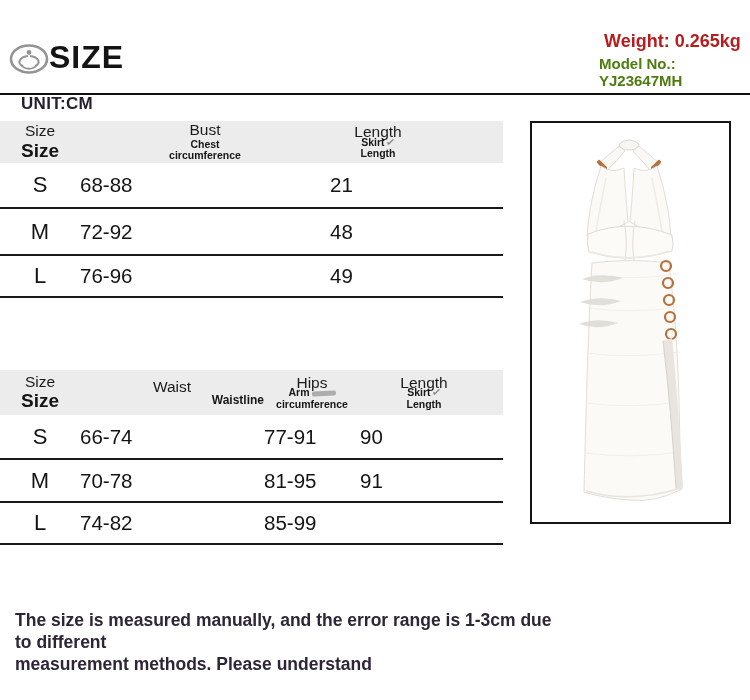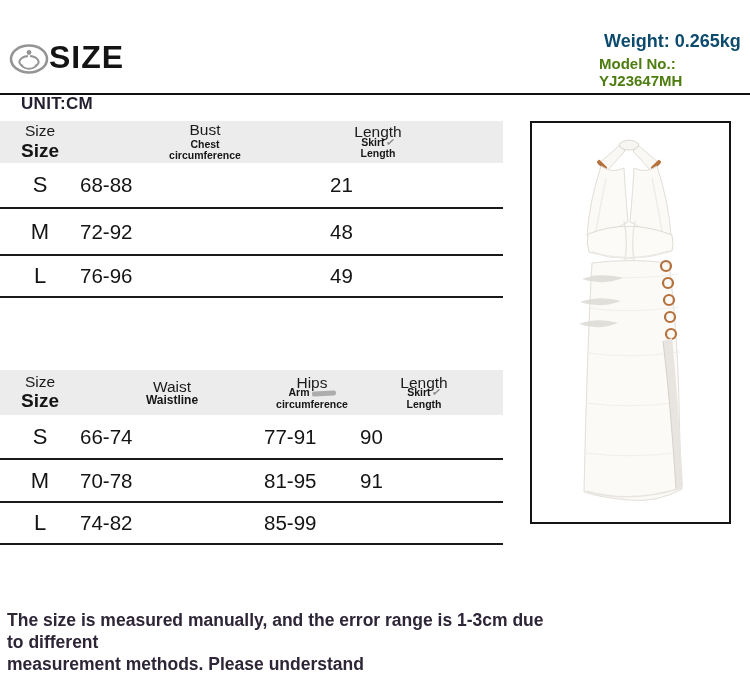--- a/index.html
+++ b/index.html
@@ -4,21 +4,21 @@
 <style>
   * { margin:0; padding:0; box-sizing:border-box; }
   html,body { width:750px; height:700px; background:#ffffff; overflow:hidden; }
   body { position:relative; font-family:"Liberation Sans", sans-serif; color:#1a1a1a; }
 
   
   .brand-row { position:absolute; left:9px; top:38px; display:flex; align-items:center; }
   .logo-icon { width:40px; height:34px; margin-top:4px; }
   .brand-text { font-size:32px; font-weight:800; letter-spacing:1px; color:#141414; line-height:34px; }
   .unit-label { position:absolute; left:21px; top:74px; font-size:17px; font-weight:700; color:#241f2e; letter-spacing:.3px;margin-top:20px; }
-  .weight-label { position:absolute; left:604px; top:31px; font-size:18px; font-weight:700; color:#0c4a6e; }
+  .weight-label { position:absolute; left:604px; top:31px; font-size:18px; font-weight:700; color:#b91c1c; }
   .model-label  { position:absolute; left:599px; top:55px; font-size:15px; font-weight:700; color:#4d7c0f; }
   .top-rule { position:absolute; left:0; top:93px; width:750px; height:2px; background:#101010; }
 
   
   .size-table { position:absolute; left:0; width:503px; }
   .size-table.t1 { top:121px; }
   .size-table.t2 { top:370px; }
   .thead { background:#ececec; display:grid; align-items:center; }
   .t1 .thead, .t1 .trow { grid-template-columns:80px 250px 96px 1fr; }
   .t2 .thead, .t2 .trow { grid-template-columns:80px 184px 96px 128px 1fr; }
@@ -34,21 +34,21 @@
   .overlap { margin-top:-4px; position:relative; }
   .check-mark { color:#8a8a8a; font-size:11px; font-weight:700; display:inline-block; transform:rotate(8deg); margin-left:1px; }
   .smudge { display:inline-block; width:24px; height:5px; background:#9d9d9d; border-radius:2px; vertical-align:middle; margin-left:2px; transform:rotate(-3deg); opacity:.8; }
   .cell-size { text-align:center; font-size:22px; font-weight:400; color:#141414; }
   .cell-num  { text-align:left; font-size:20.5px; font-weight:400; color:#141414; }
 
   
   .photo-panel { position:absolute; left:530px; top:121px; width:201px; height:403px; border:2px solid #141414; background:#ffffff; }
 
   
-  .footer-note { position:absolute; left:7px; top:609px; width:545px; font-size:17.5px; font-weight:700; color:#2e2637; line-height:22px; }
+  .footer-note { position:absolute; left:15px; top:609px; width:545px; font-size:17.5px; font-weight:700; color:#2e2637; line-height:22px; }
 </style>
 </head>
 <body>
 
 <div class="brand-row">
   <svg class="logo-icon" viewBox="0 0 40 34">
     <ellipse cx="20" cy="17" rx="18" ry="13.5" fill="none" stroke="#949494" stroke-width="2.6"></ellipse>
     <circle cx="20" cy="10.5" r="2.4" fill="#949494"></circle>
     <path d="M19 14 C 11 15, 7 21, 14 24" fill="none" stroke="#949494" stroke-width="2"></path>
     <path d="M21 14 C 29 15, 33 21, 26 24" fill="none" stroke="#949494" stroke-width="2"></path>
@@ -96,21 +96,21 @@
 </div>
 
 <div class="size-table t2">
   <div class="thead">
     <div class="hcell">
       <div class="hmain">Size</div>
       <div class="hbold-size">Size</div>
     </div>
     <div class="hcell">
       <div class="hmain">Waist</div>
-      <div class="hsub" style="font-size:12px;">Waistline</div>
+      <div class="hsub" style="font-size:12px;text-align:right;">Waistline</div>
     </div>
     <div class="hcell">
       <div class="hmain">Hips</div>
       <div class="hsub overlap"><span>Arm</span><span class="smudge"></span></div>
       <div class="hsub">circumference</div>
     </div>
     <div class="hcell">
       <div class="hmain">Length</div>
       <div class="hsub overlap"><span>Skirt</span><span class="check-mark">✓</span></div>
       <div class="hsub">Length</div>

